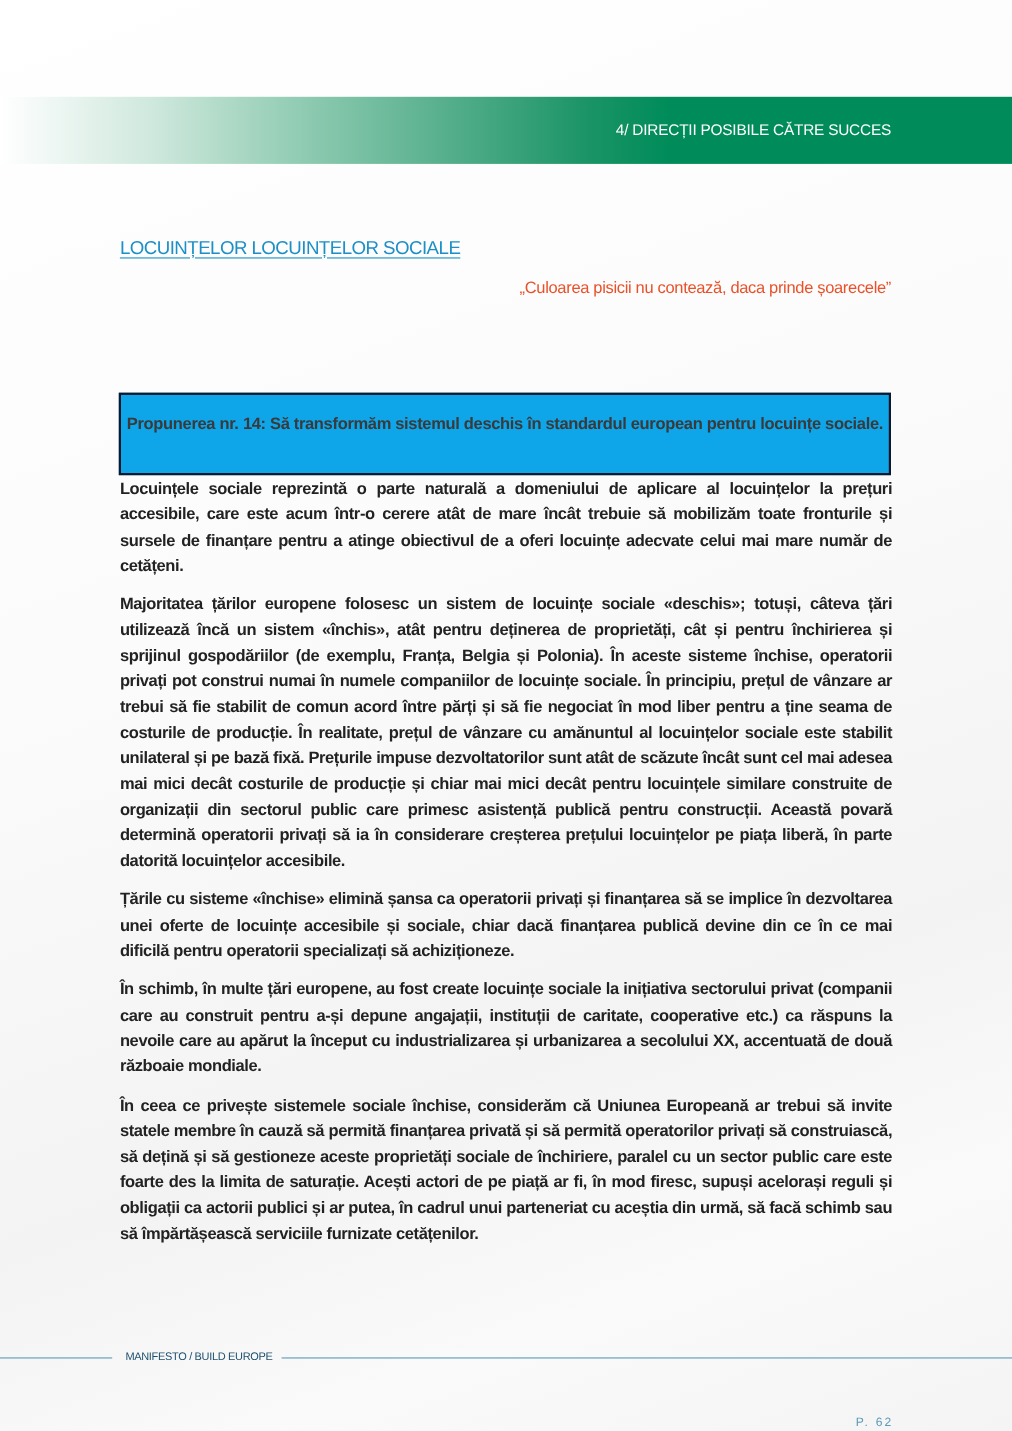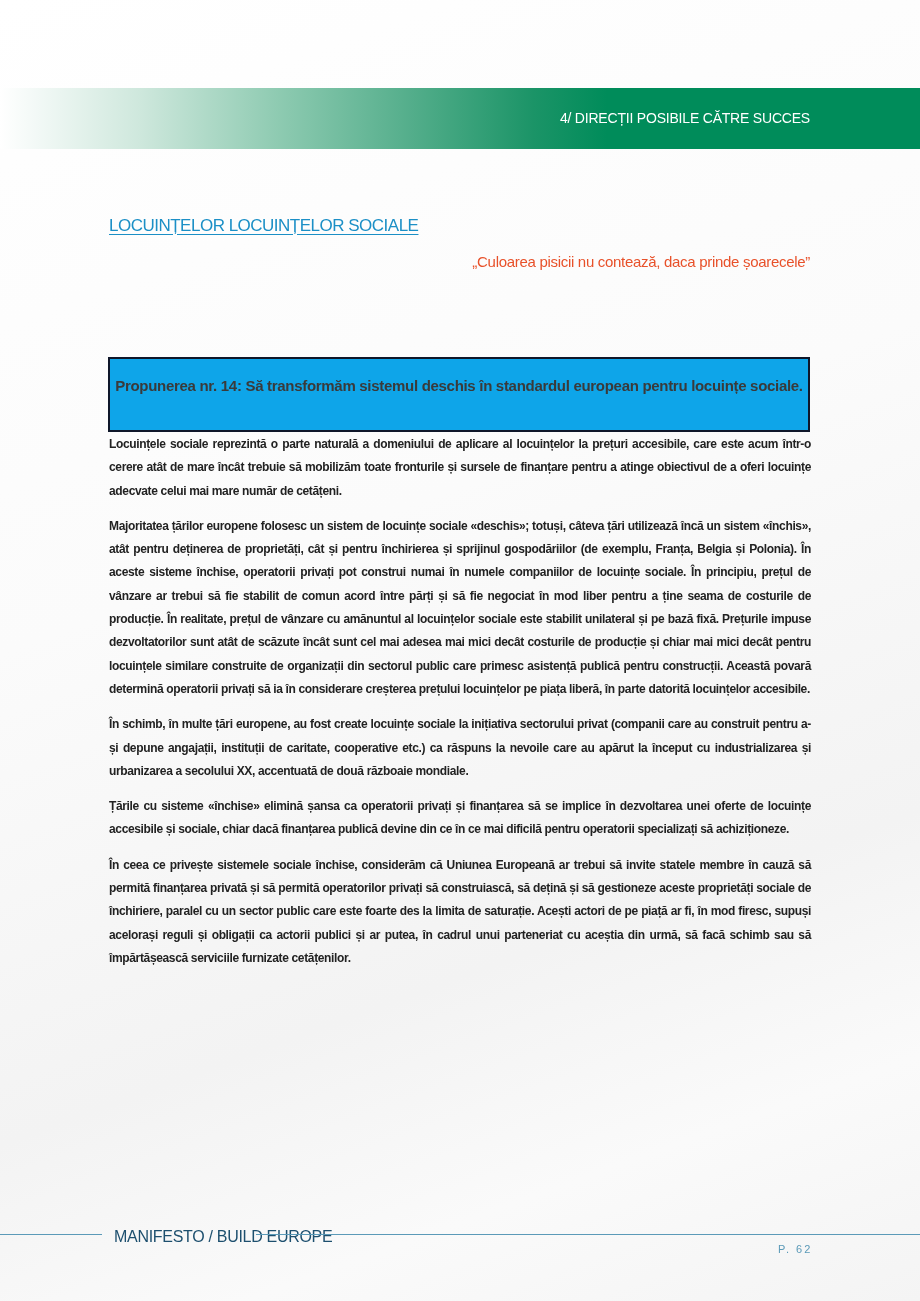--- a/index.html
+++ b/index.html
@@ -71,21 +71,21 @@
       letter-spacing: -0.3px;
     }
     .body-text {
       position: absolute;
       left: 109px;
       top: 433px;
       width: 702px;
     }
     .para {
       margin: 0 0 12px 0;
-      font-size: 12px;
+      font-size: 15px;
       line-height: 23.3px;
       font-weight: bold;
       text-align: justify;
       color: #222;
       letter-spacing: -0.35px;
     }
     .footer-line-left {
       position: absolute;
       left: 0;
       top: 1234px;
@@ -98,28 +98,28 @@
       left: 256px;
       top: 1234px;
       width: 664px;
       height: 1px;
       background: #5b9ab8;
     }
     .footer-brand {
       position: absolute;
       left: 114px;
       top: 1228px;
-      font-size: 16px;
+      font-size: 10px;
       color: #1d4f6e;
       letter-spacing: -0.3px;
     }
     .page-number {
       position: absolute;
       left: 778px;
-      top: 1243px;
+      top: 1287px;
       font-size: 11px;
       color: #5b9ab8;
       letter-spacing: 2px;
     }
   </style>
 </head>
 <body>
 
 <div class="header-band">
   <span class="header-title">4/ DIRECȚII POSIBILE CĂTRE SUCCES</span>
@@ -129,21 +129,21 @@
 
 <div class="quote">„Culoarea pisicii nu contează, daca prinde șoarecele”</div>
 
 <div class="proposal-box">
   <div class="proposal-text">Propunerea nr. 14: Să transformăm sistemul deschis în standardul european pentru locuințe sociale.</div>
 </div>
 
 <div class="body-text">
   <p class="para">Locuințele sociale reprezintă o parte naturală a domeniului de aplicare al locuințelor la prețuri accesibile, care este acum într-o cerere atât de mare încât trebuie să mobilizăm toate fronturile și sursele de finanțare pentru a atinge obiectivul de a oferi locuințe adecvate celui mai mare număr de cetățeni.</p>
   <p class="para">Majoritatea țărilor europene folosesc un sistem de locuințe sociale «deschis»; totuși, câteva țări utilizează încă un sistem «închis», atât pentru deținerea de proprietăți, cât și pentru închirierea și sprijinul gospodăriilor (de exemplu, Franța, Belgia și Polonia). În aceste sisteme închise, operatorii privați pot construi numai în numele companiilor de locuințe sociale. În principiu, prețul de vânzare ar trebui să fie stabilit de comun acord între părți și să fie negociat în mod liber pentru a ține seama de costurile de producție. În realitate, prețul de vânzare cu amănuntul al locuințelor sociale este stabilit unilateral și pe bază fixă. Prețurile impuse dezvoltatorilor sunt atât de scăzute încât sunt cel mai adesea mai mici decât costurile de producție și chiar mai mici decât pentru locuințele similare construite de organizații din sectorul public care primesc asistență publică pentru construcții. Această povară determină operatorii privați să ia în considerare creșterea prețului locuințelor pe piața liberă, în parte datorită locuințelor accesibile.</p>
+  <p class="para">Țările cu sisteme «închise» elimină șansa ca operatorii privați și finanțarea să se implice în dezvoltarea unei oferte de locuințe accesibile și sociale, chiar dacă finanțarea publică devine din ce în ce mai dificilă pentru operatorii specializați să achiziționeze.</p>
   <p class="para">În schimb, în multe țări europene, au fost create locuințe sociale la inițiativa sectorului privat (companii care au construit pentru a-și depune angajații, instituții de caritate, cooperative etc.) ca răspuns la nevoile care au apărut la început cu industrializarea și urbanizarea a secolului XX, accentuată de două războaie mondiale.</p>
-  <p class="para">Țările cu sisteme «închise» elimină șansa ca operatorii privați și finanțarea să se implice în dezvoltarea unei oferte de locuințe accesibile și sociale, chiar dacă finanțarea publică devine din ce în ce mai dificilă pentru operatorii specializați să achiziționeze.</p>
   <p class="para">În ceea ce privește sistemele sociale închise, considerăm că Uniunea Europeană ar trebui să invite statele membre în cauză să permită finanțarea privată și să permită operatorilor privați să construiască, să dețină și să gestioneze aceste proprietăți sociale de închiriere, paralel cu un sector public care este foarte des la limita de saturație. Acești actori de pe piață ar fi, în mod firesc, supuși acelorași reguli și obligații ca actorii publici și ar putea, în cadrul unui parteneriat cu aceștia din urmă, să facă schimb sau să împărtășească serviciile furnizate cetățenilor.</p>
 </div>
 
 <div class="footer-line-left"></div>
 <div class="footer-brand">MANIFESTO / BUILD EUROPE</div>
 <div class="footer-line-right"></div>
 <div class="page-number">P. 62</div>
 
 </body></html>

